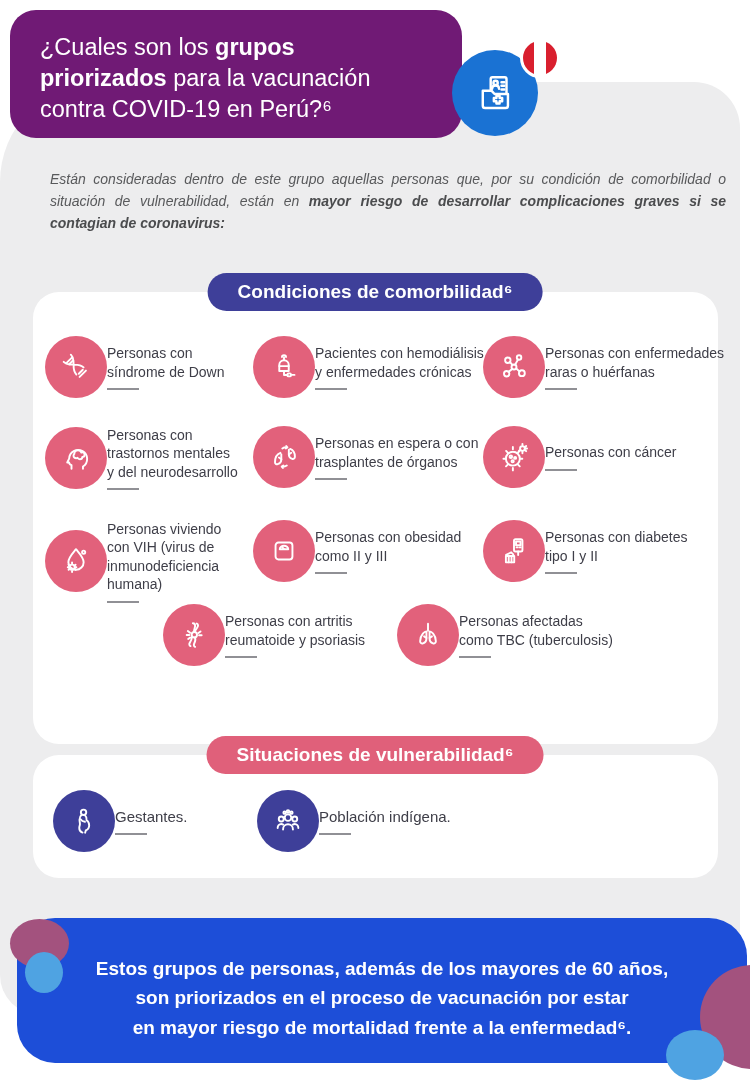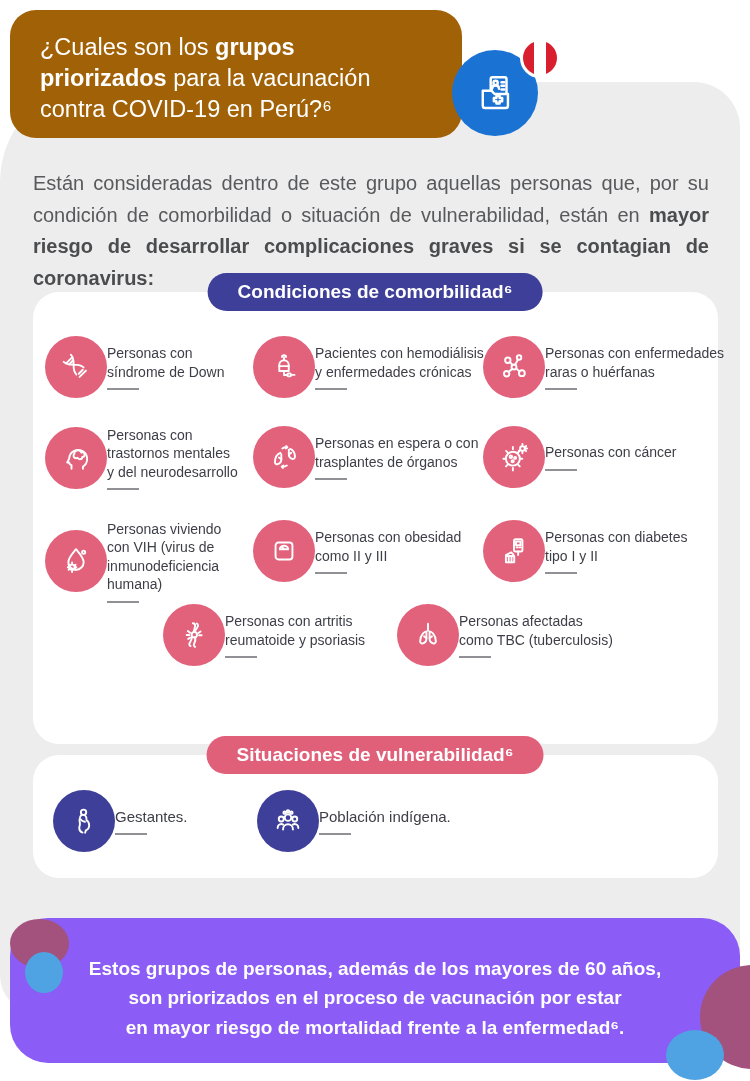--- a/index.html
+++ b/index.html
@@ -5,33 +5,33 @@
   * { margin:0; padding:0; box-sizing:border-box; }
   body { background:#fff; font-family:"Liberation Sans", sans-serif; }
   .page { position:relative; width:750px; height:1081px; margin:0 auto; background:#fff; overflow:hidden; }
 
   
   .gray-panel { position:absolute; left:0; top:82px; width:740px; height:933px;
     background:#EDEDEE; border-radius:100px 46px 0 40px; }
 
   
   .header-card { position:absolute; left:10px; top:10px; width:452px; height:128px;
-    background:#a16207; border-radius:26px;padding-left:22px; }
+    background:#701a75; border-radius:26px;padding-left:22px; }
   .title { position:absolute; left:30px; top:22px; color:#fff; font-size:23.5px; line-height:31px; font-weight:400; }
   .title b { font-weight:700; }
   .header-icon-circle { position:absolute; left:442px; top:40px; width:86px; height:86px;
     border-radius:50%; background:#1A72D3; display:flex; align-items:center; justify-content:center; }
   .flag-circle { position:absolute; left:510px; top:28px; width:40px; height:40px; border-radius:50%;
     border:3px solid #fff; overflow:hidden; display:flex; background:#fff; }
   .flag-circle .band { flex:1; }
   .band.red { background:#D91F2E; } .band.white { background:#fff; }
 
   
-  .intro { position:absolute; left:33px; top:168px; width:676px; color:#58595B;
-    font-size:20px; line-height:1.58; text-align:justify; }
+  .intro { position:absolute; left:50px; top:168px; width:676px; color:#58595B;
+    font-size:14px; line-height:1.58; text-align:justify;font-style:italic; }
   .intro b { color:#4B4C4E; }
 
   
   .card { position:absolute; background:#fff; border-radius:26px; }
   .card1 { left:33px; top:292px; width:685px; height:452px; }
   .card2 { left:33px; top:755px; width:685px; height:123px; }
 
   
   .pill { position:absolute; left:375px; transform:translateX(-50%); height:38px; border-radius:19px;
     display:flex; align-items:center; padding:12px 30px; color:#fff; font-size:19px; font-weight:700; white-space:nowrap; }
@@ -43,22 +43,22 @@
   .bubble { width:62px; height:62px; border-radius:50%; flex:0 0 62px;
     display:flex; align-items:center; justify-content:center; }
   .bubble.pink { background:#E2617B; }
   .bubble.purple { background:#3E3F99; }
   .item-label { margin-left:0; font-size:14px; line-height:1.32; color:#3E3E48; white-space:pre-line; font-weight:400; }
   .item-label.lg { font-size:15px; }
   .dash { width:32px; height:2px; background:#909095; margin-top:7px; }
   svg.g { stroke:#fff; fill:none; stroke-width:1.7; stroke-linecap:round; stroke-linejoin:round; }
 
   
-  .footer { position:absolute; left:10px; top:918px; width:730px; height:145px;
-    background:#8b5cf6; border-radius:38px; z-index:2; }
+  .footer { position:absolute; left:17px; top:918px; width:730px; height:145px;
+    background:#1d4ed8; border-radius:38px; z-index:2; }
   .footer-text { position:absolute; left:0; right:0; top:36px; text-align:center; color:#fff;
     font-size:19px; font-weight:700; line-height:1.55; white-space:pre-line; }
   .deco { position:absolute; border-radius:50%; }
   .deco.magenta { background:#A3527E; z-index:3; }
   .deco.blue { background:#4FA3E2; z-index:4; }
   .deco-tl-m { left:10px; top:919px; width:59px; height:49px; }
   .deco-tl-b { left:25px; top:952px; width:38px; height:41px; }
   .deco-r-m  { left:700px; top:965px; width:104px; height:104px; }
   .deco-br-b { left:666px; top:1030px; width:58px; height:50px; }
 </style>

